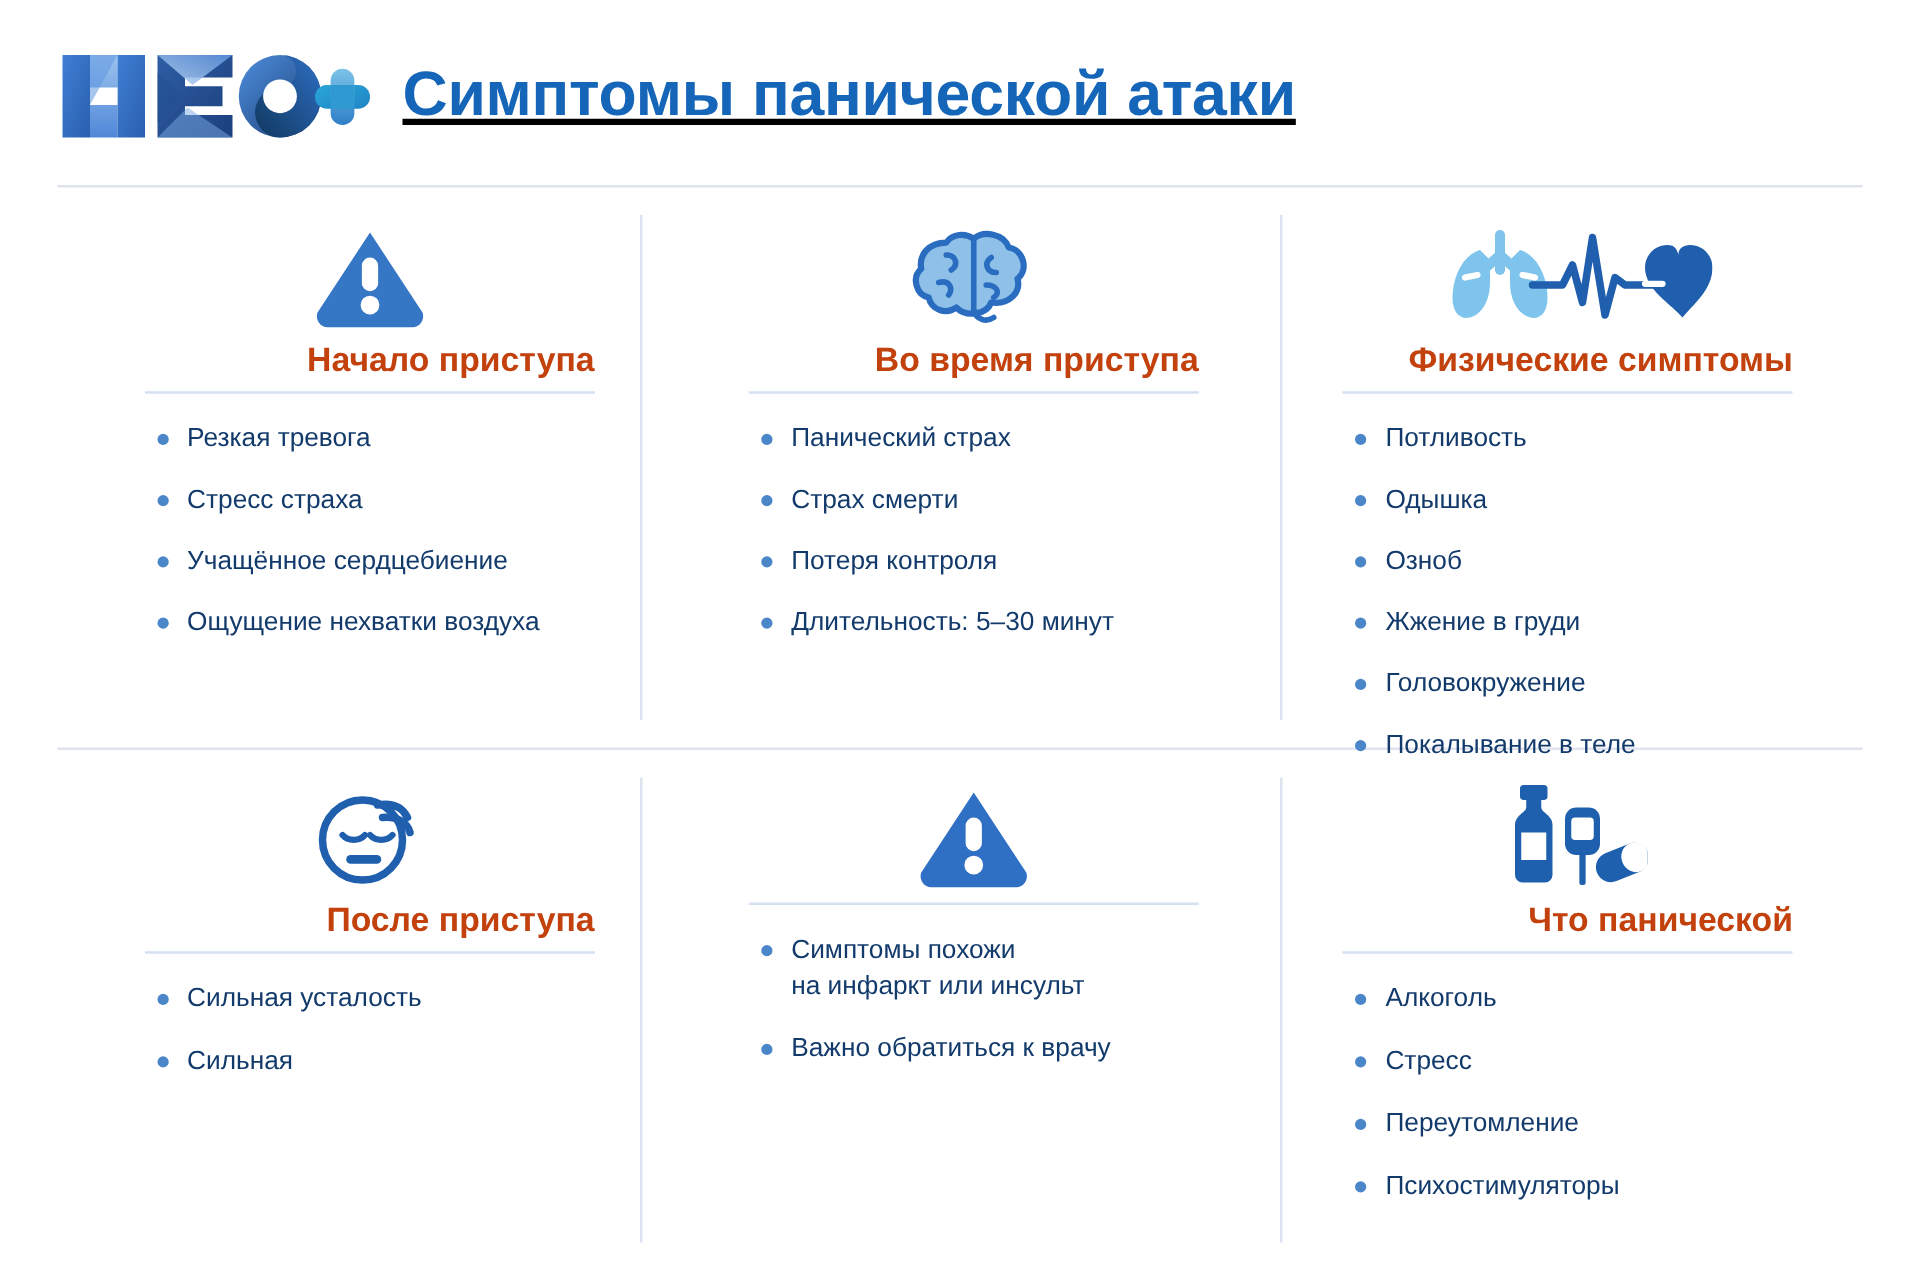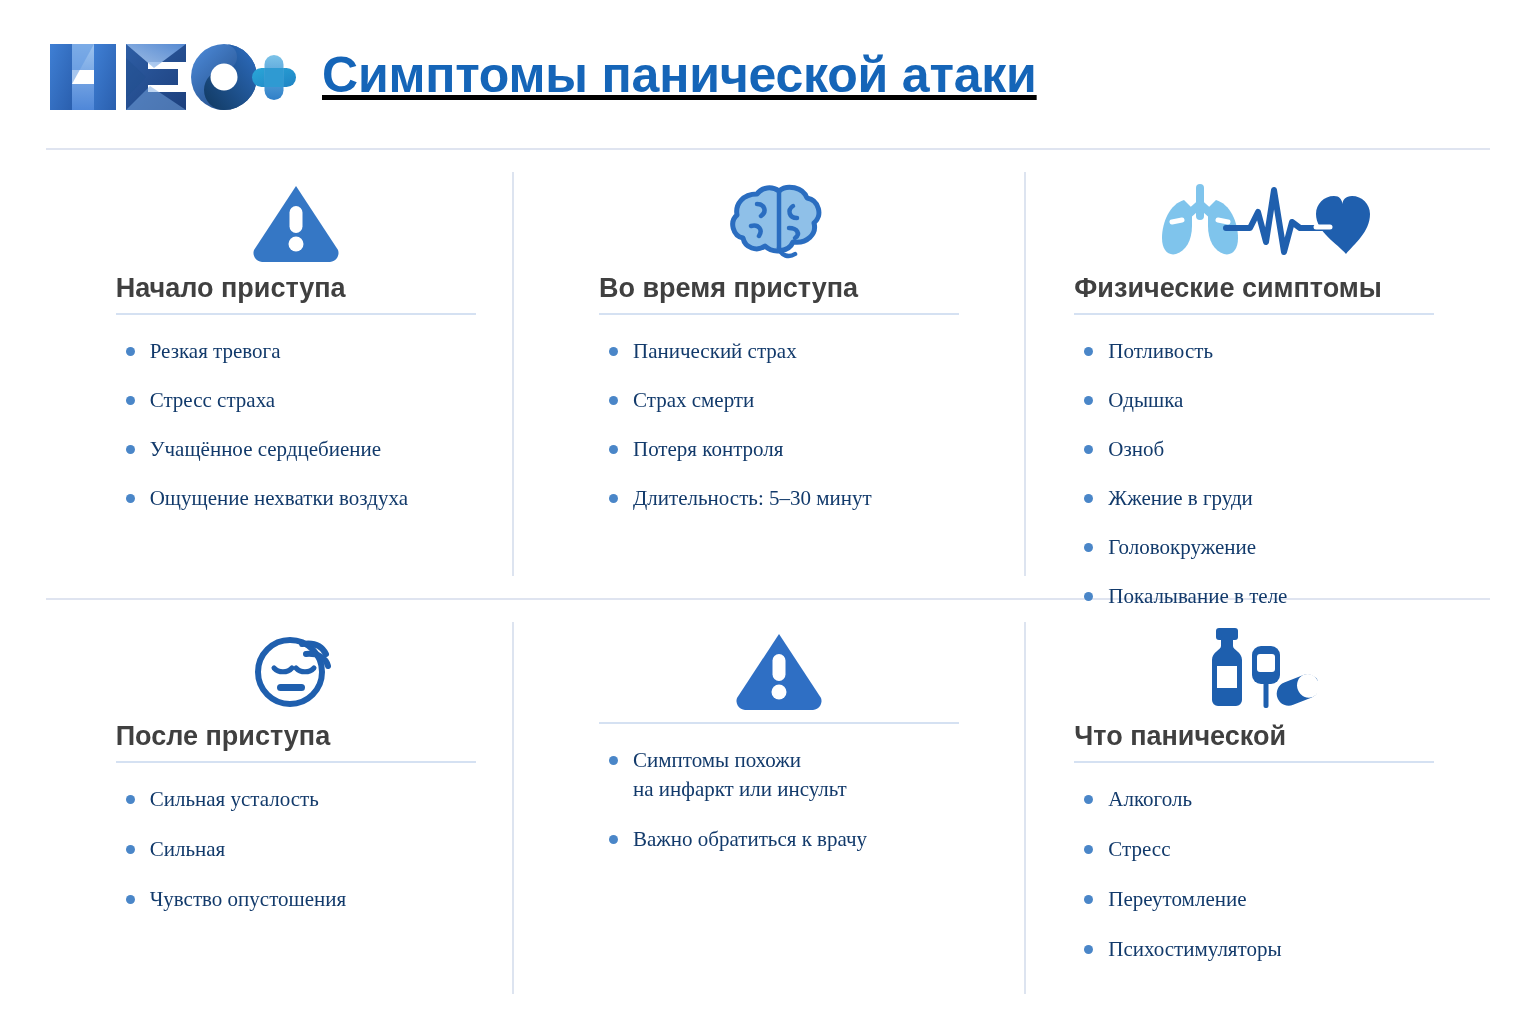--- a/index.html
+++ b/index.html
@@ -65,40 +65,39 @@
   .card-inner{width:100%;max-width:360px;}
 
   .icon-wrap{
     height:86px;
     display:flex;align-items:flex-end;justify-content:center;
     margin-bottom:12px;
   }
   .icon-wrap svg{display:block;}
 
   .card-title{
-    font-size:27px;font-weight:bold;color:#404040;
-    text-align:left;
+    font-size:27px;font-weight:bold;color:#c2410c;
+    text-align:right;
     line-height:1.1;
     padding-bottom:9px;
     white-space:nowrap;
   }
   .title-rule{
     height:2px;background:#d5e1f2;width:100%;margin-bottom:22px;
   }
 
   ul.items{list-style:none;margin:0;padding:0 0 0 6px;}
   ul.items li{
     position:relative;
     padding-left:28px;
     margin-bottom:20px;
     font-size:21px;
     color:#123a6b;
     line-height:1.38;
     white-space:pre-line;
-    font-family:Liberation Serif, serif;
   }
   ul.items li::before{
     content:"";
     position:absolute;left:4px;top:10px;
     width:9px;height:9px;border-radius:50%;
     background:#4a86c8;
   }
 
   
   .col1 .card-inner{padding-left:18px;}
@@ -281,21 +280,20 @@
             <rect x="33" y="58" width="28" height="7" rx="3.5" fill="#1f5fae"></rect>
             <path d="M58 18 C70 16 78 20 82 28" fill="none" stroke="#1f5fae" stroke-width="6" stroke-linecap="round"></path>
             <path d="M62 28 C74 27 82 32 84 40" fill="none" stroke="#1f5fae" stroke-width="6" stroke-linecap="round"></path>
           </svg>
         </div>
         <div class="card-title">После приступа</div>
         <div class="title-rule"></div>
         <ul class="items">
           <li>Сильная усталость</li>
           <li>Сильная</li>
-          <li>Чувство опустошения</li>
         </ul>
       </div>
     </div>
 
     <div class="card col2 row2">
       <div class="card-inner">
         <div class="icon-wrap">
           <svg width="92" height="80" viewBox="0 0 92 80">
             <path d="M46 4 L88 68 a9 9 0 0 1 -8 12 L12 80 a9 9 0 0 1 -8 -12 Z" fill="#2f6fc4"></path>
             <rect x="39.5" y="24" width="13" height="27" rx="6.5" fill="#ffffff"></rect>

